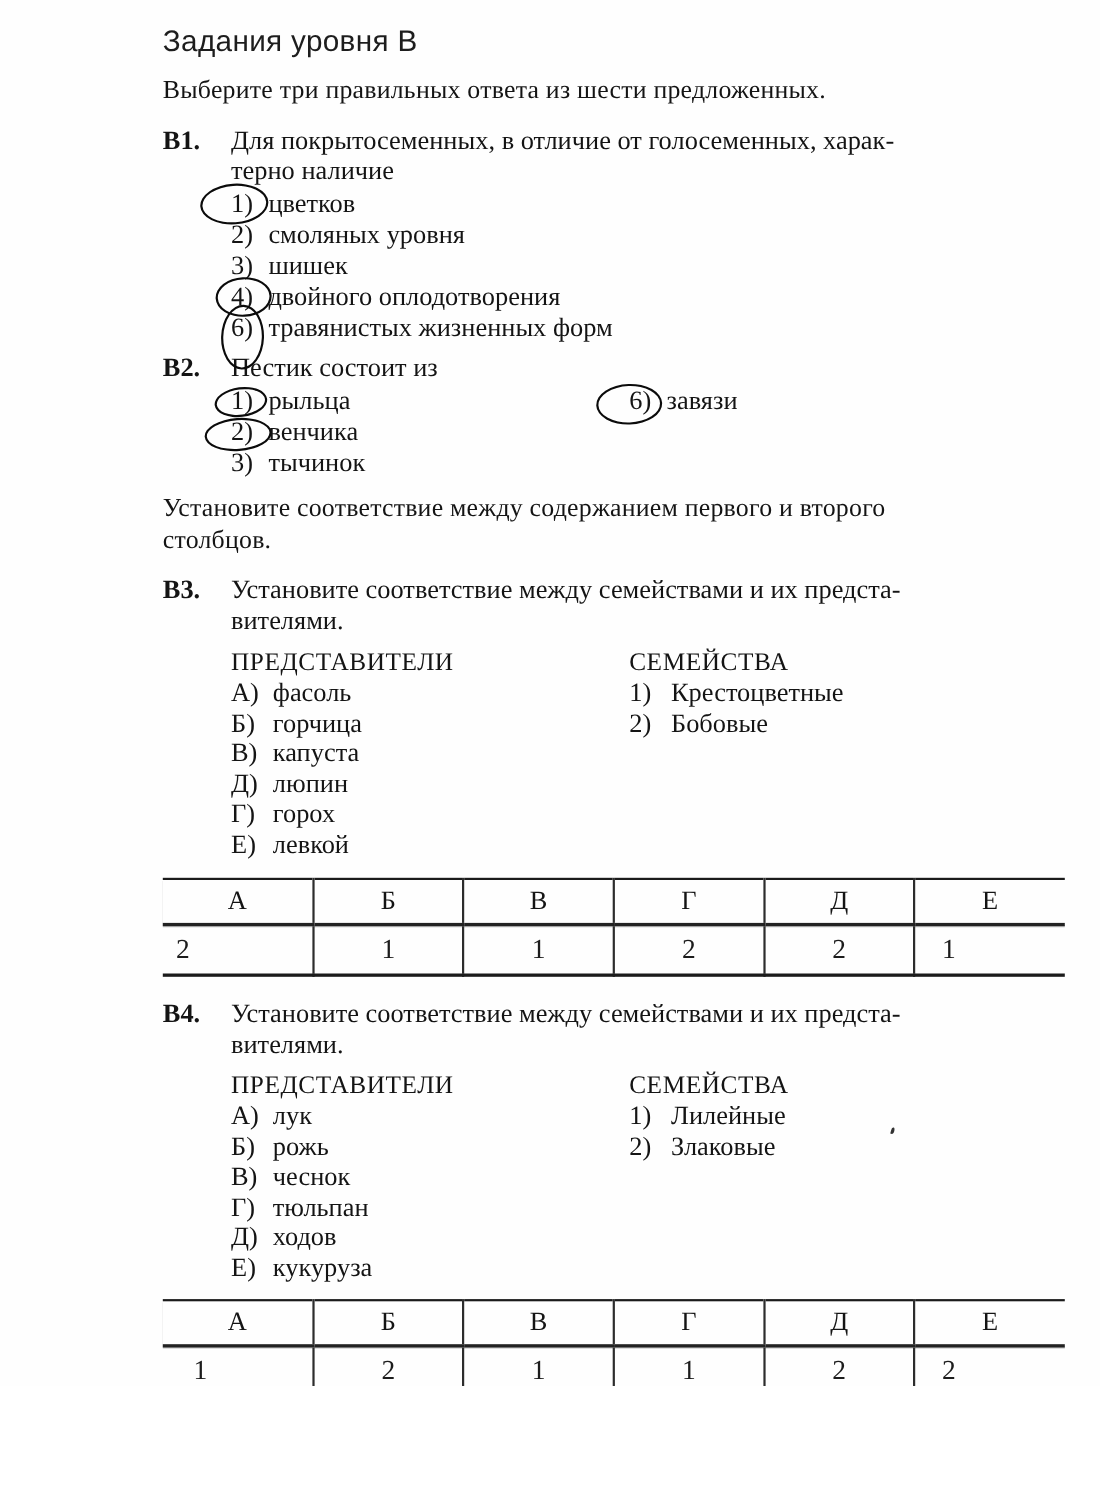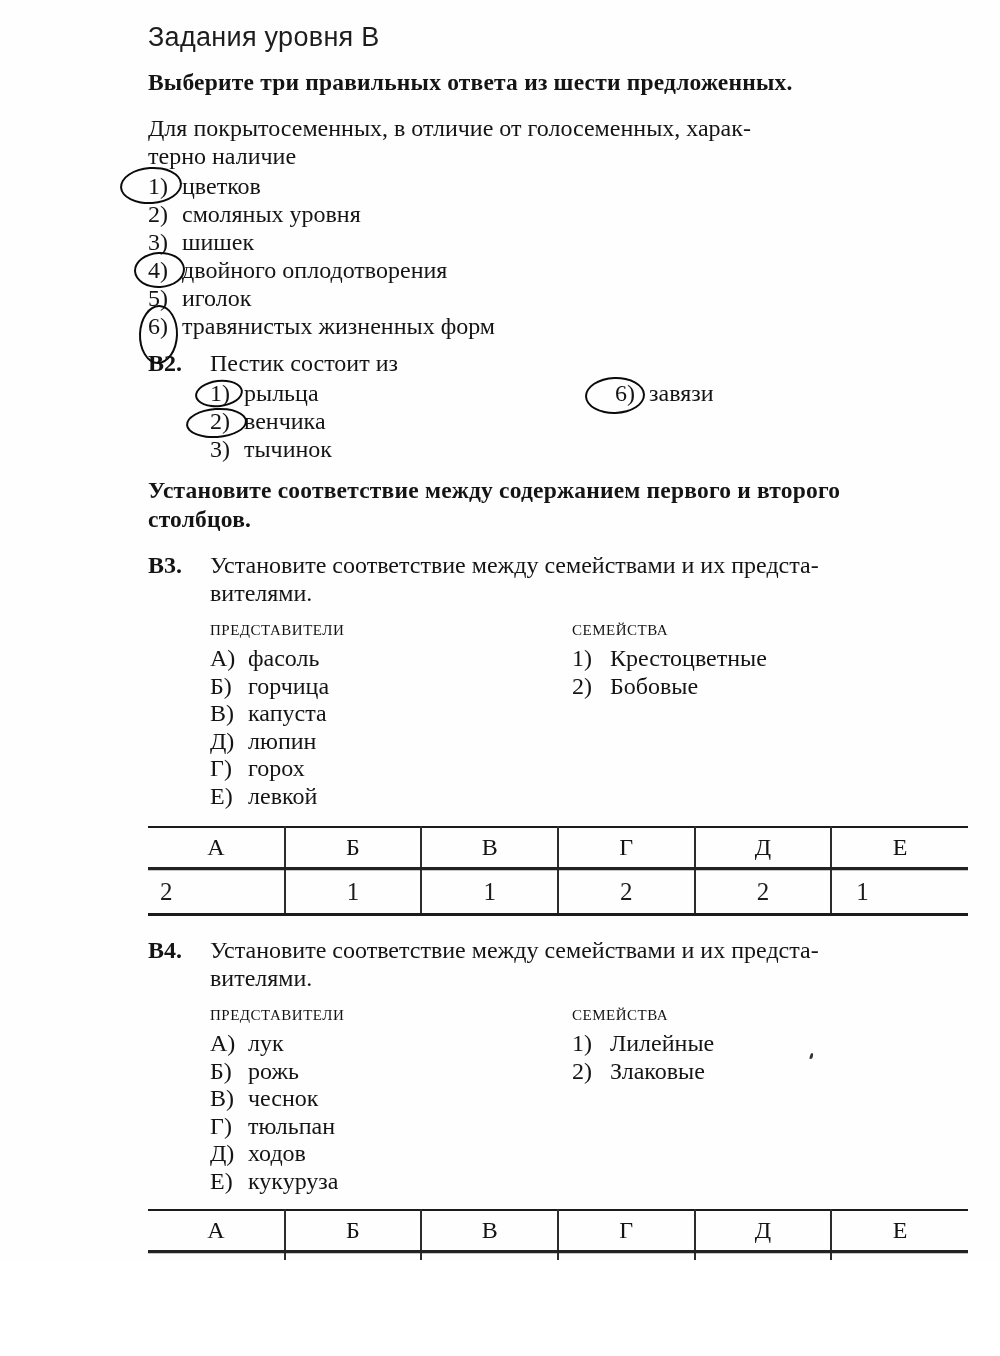--- a/index.html
+++ b/index.html
@@ -7,35 +7,35 @@
     position:relative; width:1000px; height:1260px; background:#fefefe;
     font-family:"Liberation Serif", serif; color:#141414; overflow:hidden;
   }
   .content{position:absolute; left:148px; top:22px; width:830px;}
 
   .section-title{
     font-family:"Liberation Sans", sans-serif; font-weight:400;
     font-size:27px; color:#1d1d1d; margin:0 0 15px 0; letter-spacing:0.3px;
   }
   .bold-instr{
-    font-weight:700; font-size:23.5px; line-height:29px; margin:0 0 17px 0;
+    font-weight:400; font-size:23.5px; line-height:29px; margin:0 0 17px 0;
     white-space:pre-line; letter-spacing:0.2px;
   }
   .task{display:flex; margin:0 0 9px 0;}
   .task-num{flex:none; width:62px; font-weight:700; font-size:24px; line-height:28px;}
   .task-body{flex:auto; font-size:24px; line-height:28px;}
   .task-text{white-space:pre-line; margin:0 0 2px 0;}
 
   .opt{position:relative; line-height:28px; white-space:nowrap;}
   .opt-num{display:inline-block; min-width:34px;}
 
-  .two-col{display:grid; grid-template-columns:362px 1fr;gap:43px;}
+  .two-col{display:grid; grid-template-columns:362px 1fr;}
 
   .match-cols{display:grid; grid-template-columns:362px 1fr; margin-top:8px;}
-  .col-header{font-size:15px; line-height:30px; letter-spacing:0.5px;}
+  .col-header{font-size:23px; line-height:30px; letter-spacing:0.5px;}
   .match-item{position:relative; line-height:27.5px; white-space:nowrap;}
   .match-key{display:inline-block; min-width:38px;}
 
   .circle{
     position:absolute; border:2.3px solid #0b0b0b; border-radius:50%;
     pointer-events:none;
   }
   .c-b1-1{left:-28px; top:-5px; width:58px; height:33px; transform:rotate(-4deg);}
   .c-b1-4{left:-14px; top:-4px; width:47px; height:32px; transform:rotate(-3deg);}
   .c-b1-6{left:-9px;  top:-7px; width:35px; height:55px; transform:rotate(2deg); border-width:2px;}
@@ -82,40 +82,38 @@
 <body>
 
 <div class="page">
   <div class="content">
 
     <div class="section-title">Задания уровня В</div>
 
     <div class="bold-instr">Выберите три правильных ответа из шести предложенных.</div>
 
     <div class="task">
+      <div class="task-num">В1.</div>
       <div class="task-body">
         <div class="task-text">Для покрытосеменных, в отличие от голосеменных, харак-
 терно наличие</div>
         <div class="opts">
           <div class="opt">
             <div class="circle c-b1-1"></div>
             <span class="opt-num">1)</span><span>цветков</span>
           </div>
           <div class="opt">
             <span class="opt-num">2)</span><span>смоляных уровня</span>
           </div>
           <div class="opt">
             <span class="opt-num">3)</span><span>шишек</span>
           </div>
           <div class="opt">
             <div class="circle c-b1-4"></div>
             <span class="opt-num">4)</span><span>двойного оплодотворения</span>
-          </div>
-          <div class="opt">
-            <span class="opt-num">5)</span><span>иголок</span>
           </div>
           <div class="opt">
             <div class="circle c-b1-6"></div>
             <span class="opt-num">6)</span><span>травянистых жизненных форм</span>
           </div>
         </div>
       </div>
     </div>
 
     <div class="task" style="margin-bottom:13px;">

